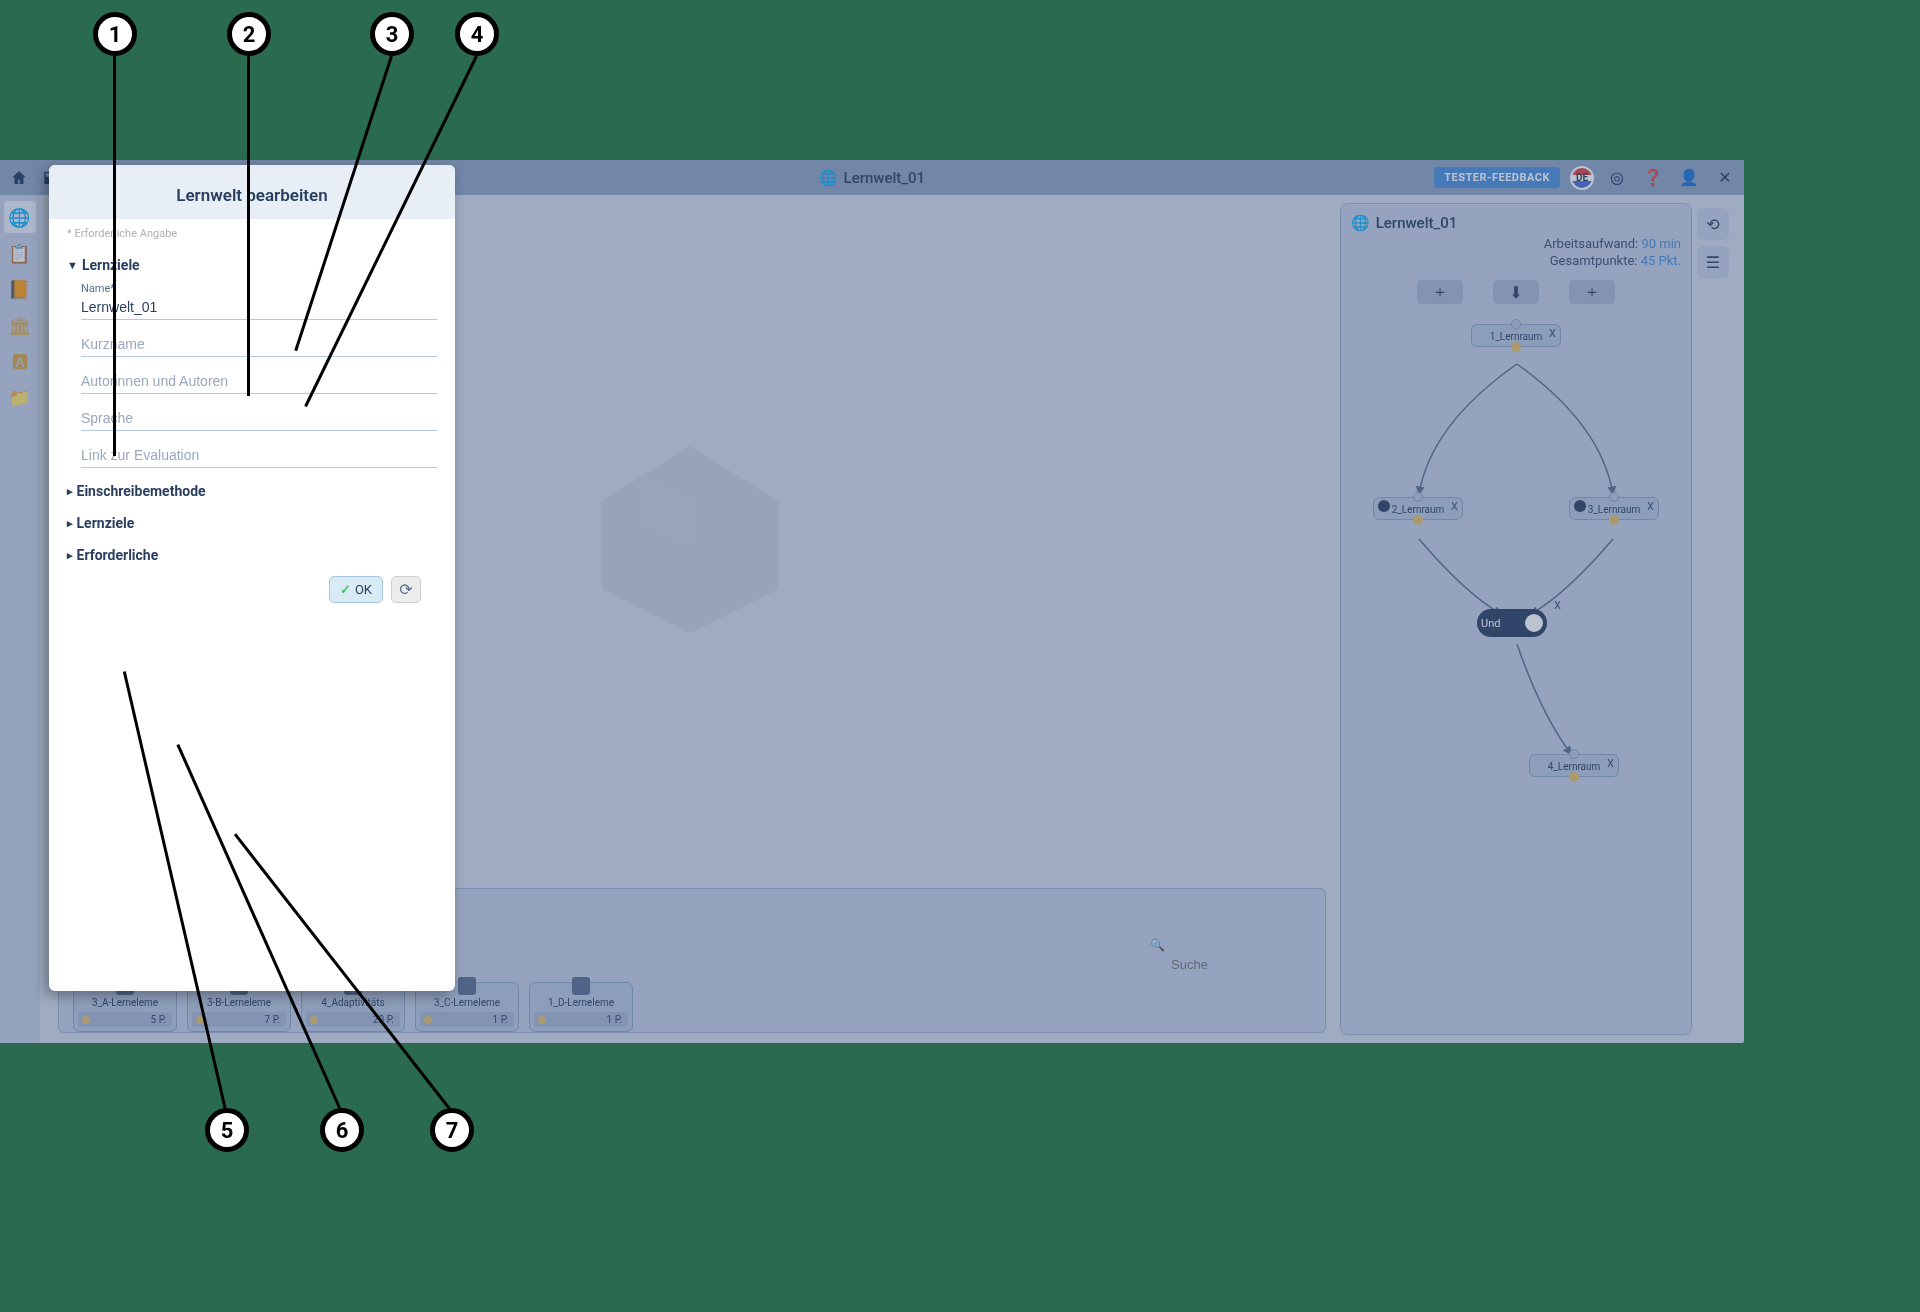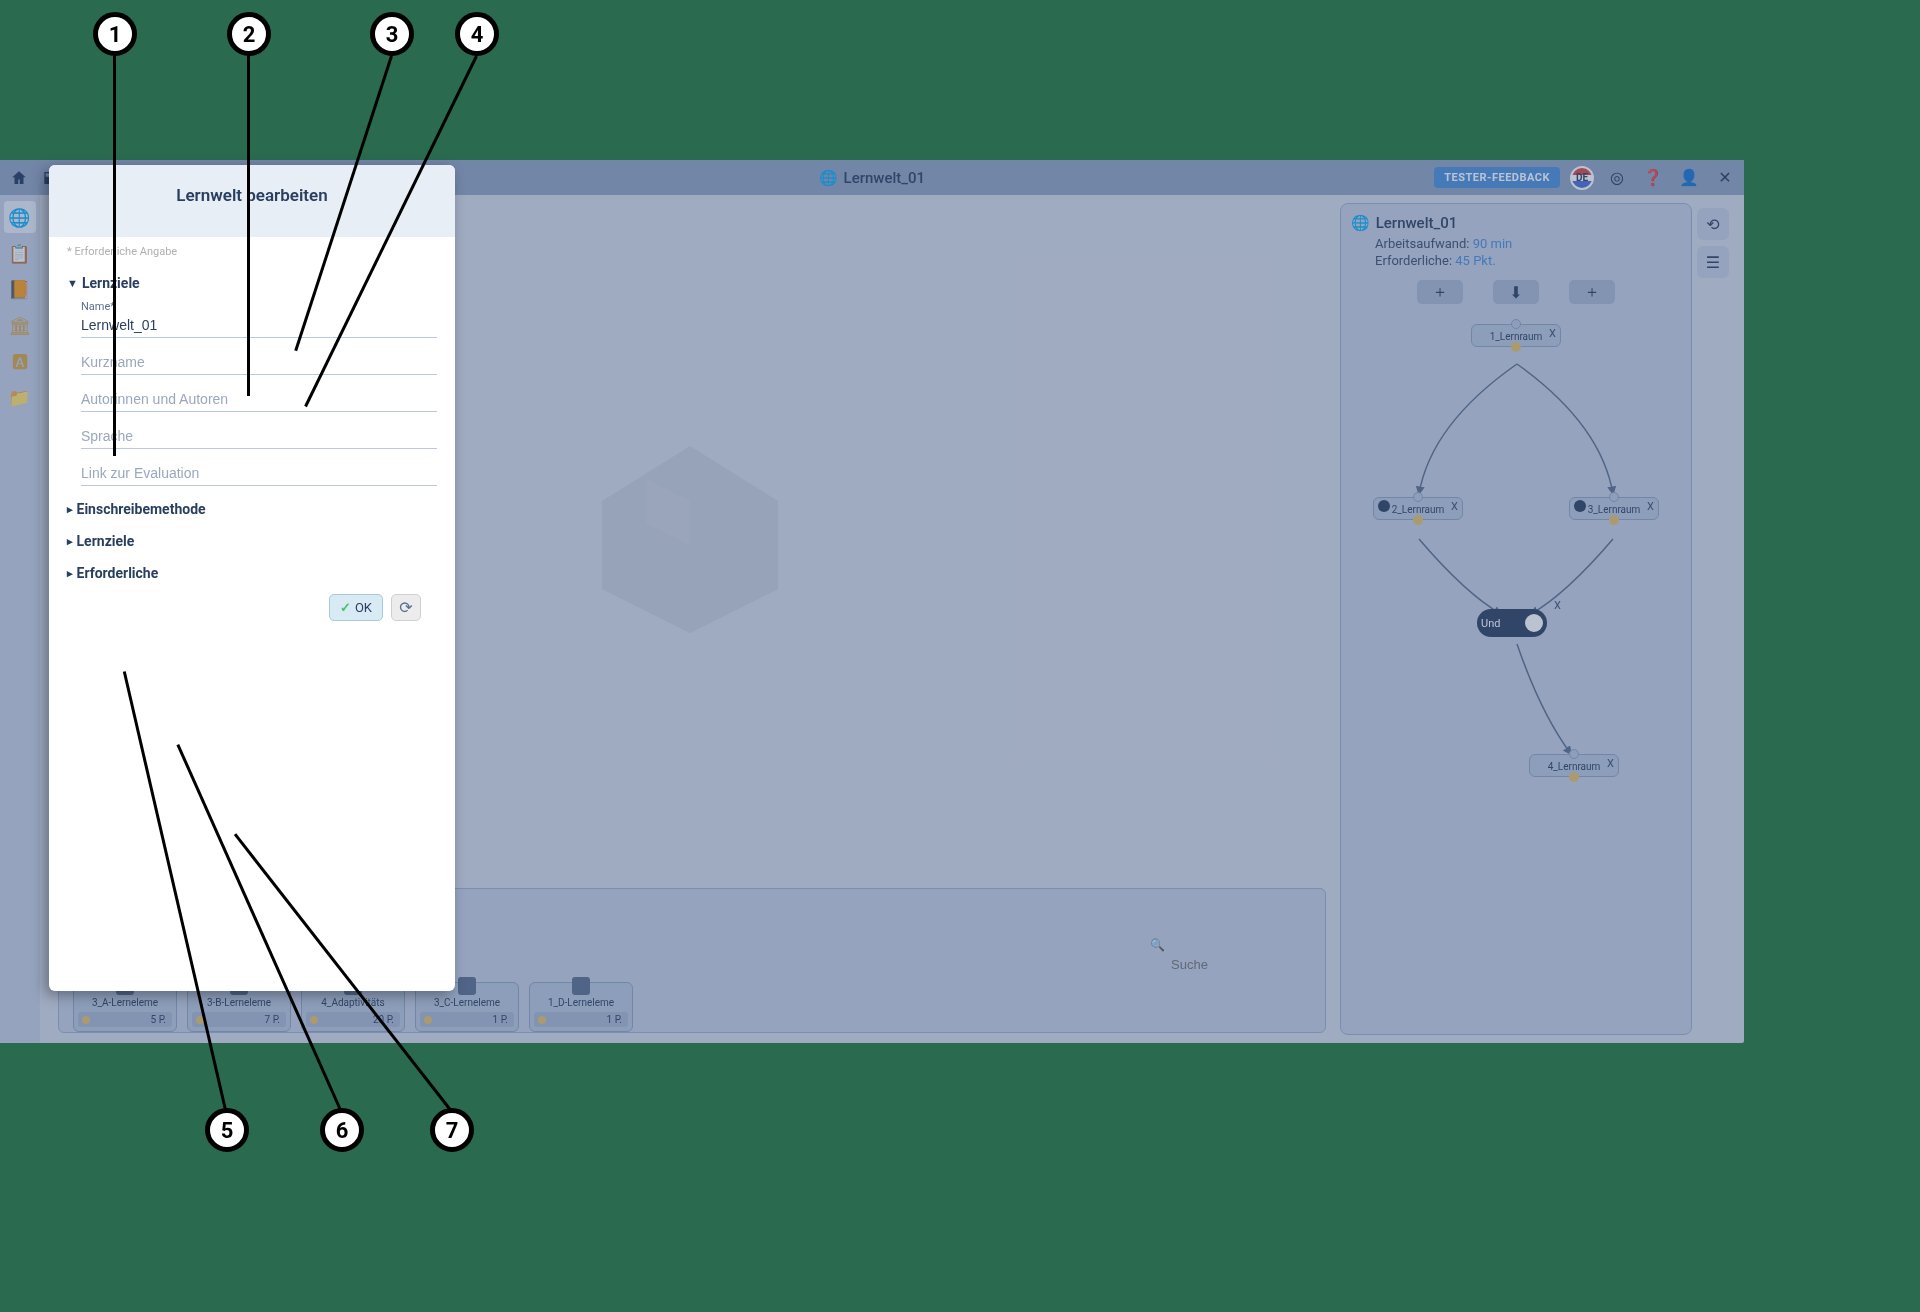--- a/index.html
+++ b/index.html
@@ -27,37 +27,37 @@
 .element-cards { display: flex; gap: 10px; }
 .el-card { width: 104px; background: #b8c8dd; border-radius: 6px; border: 1px solid #8fa3c2; padding: 14px 4px 4px; position: relative; }
 .el-card .icon { position: absolute; top: -6px; left: 50%; transform: translateX(-50%); width: 18px; height: 18px; background: #5a6f8f; border-radius: 3px; }
 .el-card .name { font-size: 10px; color: #2a3f5f; text-align: center; overflow: hidden; white-space: nowrap; margin-bottom: 4px; }
 .el-card .pts { background: #a8b8d0; border-radius: 3px; font-size: 10px; padding: 2px 6px; text-align: right; color: #2a3f5f; position: relative; }
 .el-card .pts::before { content: ""; position: absolute; left: 4px; top: 50%; transform: translateY(-50%); width: 8px; height: 8px; background: #e8c26a; border-radius: 50%; }
 .right-panel { width: 352px; margin: 8px 8px 8px 0; background: #c5d0e3; border-radius: 8px; border: 1px solid #9db0ce; padding: 10px; position: relative; display: flex; flex-direction: column; }
 .right-rail-btns { position: absolute; right: -38px; top: 4px; display: flex; flex-direction: column; gap: 6px; }
 .right-rail-btns .rbtn { width: 32px; height: 32px; background: #c5d0e3; border-radius: 6px; display: flex; align-items: center; justify-content: center; color: #2a3f5f; }
 .rp-header { display: flex; align-items: center; gap: 6px; color: #2a3f5f; font-size: 15px; font-weight: 500; }
-.rp-stats { font-size: 13px; color: #3a4f6f; margin: 4px 0 2px 24px; }
+.rp-stats { font-size: 13px; color: #3a4f6f; margin: 4px 0 2px 24px; text-align: right; }
 .rp-stats .val { color: #4a90d9; }
 .rp-action-row { display: flex; gap: 30px; justify-content: center; margin: 10px 0; }
 .rp-action { width: 46px; height: 24px; background: #a8b8d0; border-radius: 5px; display: flex; align-items: center; justify-content: center; color: #2a3f5f; }
 .graph-area { flex: 1; position: relative; }
 .node { position: absolute; width: 90px; background: #b8c8dd; border: 1px solid #8fa3c2; border-radius: 6px; padding: 6px 4px 4px; }
 .node .close-x { position: absolute; top: 2px; right: 4px; font-size: 11px; color: #3a4f6f; }
 .node .eye { position: absolute; top: 2px; left: 4px; width: 12px; height: 12px; background: #2a3f5f; border-radius: 50%; }
 .node .nlabel { font-size: 10px; text-align: center; color: #2a3f5f; }
 .node .dot-top, .node .dot-bot { position: absolute; left: 50%; transform: translateX(-50%); width: 10px; height: 10px; border-radius: 50%; }
 .node .dot-top { top: -6px; background: #b8c8dd; border: 1px solid #8fa3c2; }
 .node .dot-bot { bottom: -6px; background: #e8c26a; }
 .gate { position: absolute; width: 70px; height: 28px; background: #2a3f5f; border-radius: 14px; display: flex; align-items: center; padding: 0 4px; color: #fff; font-size: 11px; gap: 4px; }
 .gate .sw { width: 18px; height: 18px; background: #fff; border-radius: 50%; margin-left: auto; }
 svg.edges { position: absolute; inset: 0; pointer-events: none; }
 .modal { position: absolute; left: 49px; top: 5px; width: 406px; height: 826px; background: #fff; border-radius: 6px; box-shadow: -4px 4px 14px rgba(0,0,0,0.35); z-index: 100; display: flex; flex-direction: column; }
-.modal-header { background: #e8eef5; padding: 20px 12px 32px; text-align: center; font-size: 17px; font-weight: 600; color: #2a3f5f; border-radius: 6px 6px 0 0; }
+.modal-header { background: #e8eef5; padding: 20px 12px 14px; text-align: center; font-size: 17px; font-weight: 600; color: #2a3f5f; border-radius: 6px 6px 0 0; }
 .modal-body { padding: 8px 18px 14px; flex: 1; overflow-y: auto; }
 .req-note { font-size: 11px; color: #b0b0b0; margin-bottom: 14px; }
 .section { margin-bottom: 10px; }
 .sec-title { display: flex; align-items: center; gap: 4px; font-size: 14px; font-weight: 700; color: #2a3f5f; cursor: pointer; padding: 3px 0; }
 .sec-title .chev { font-size: 11px; }
 .field { margin: 6px 0 12px 14px; }
 .field-label { font-size: 11px; color: #5a6f8f; margin-bottom: 0px; }
 .field input { width: 100%; border: none; border-bottom: 1px solid #b8c8dd; padding: 4px 0; font-size: 14px; color: #2a3f5f; outline: none; background: transparent; }
 .field input::placeholder { color: #9aa8bd; }
 .modal-actions { display: flex; gap: 8px; justify-content: flex-end; padding: 0 16px 0 0; }
@@ -170,21 +170,21 @@
     <div class="right-panel">
       <div class="right-rail-btns">
         <div class="rbtn">⟲</div>
         <div class="rbtn">☰</div>
       </div>
       <div class="rp-header">
         <span>🌐</span>
         <span>Lernwelt_01</span>
       </div>
       <div class="rp-stats"><span>Arbeitsaufwand: </span><span class="val">90 min</span></div>
-      <div class="rp-stats" style="margin-top:0"><span>Erforderliche: </span><span class="val">45 Pkt.</span></div>
+      <div class="rp-stats" style="margin-top:0"><span>Gesamtpunkte: </span><span class="val">45 Pkt.</span></div>
       <div class="rp-action-row">
         <div class="rp-action">＋</div>
         <div class="rp-action">⬇</div>
         <div class="rp-action">＋</div>
       </div>
       <div class="graph-area">
         <svg class="edges" width="100%" height="100%">
           <defs>
               <marker id="arr" markerWidth="6" markerHeight="6" refX="5" refY="3" orient="auto">
                 <path d="M0,0 L6,3 L0,6 z" fill="#5a6f8f"></path>

